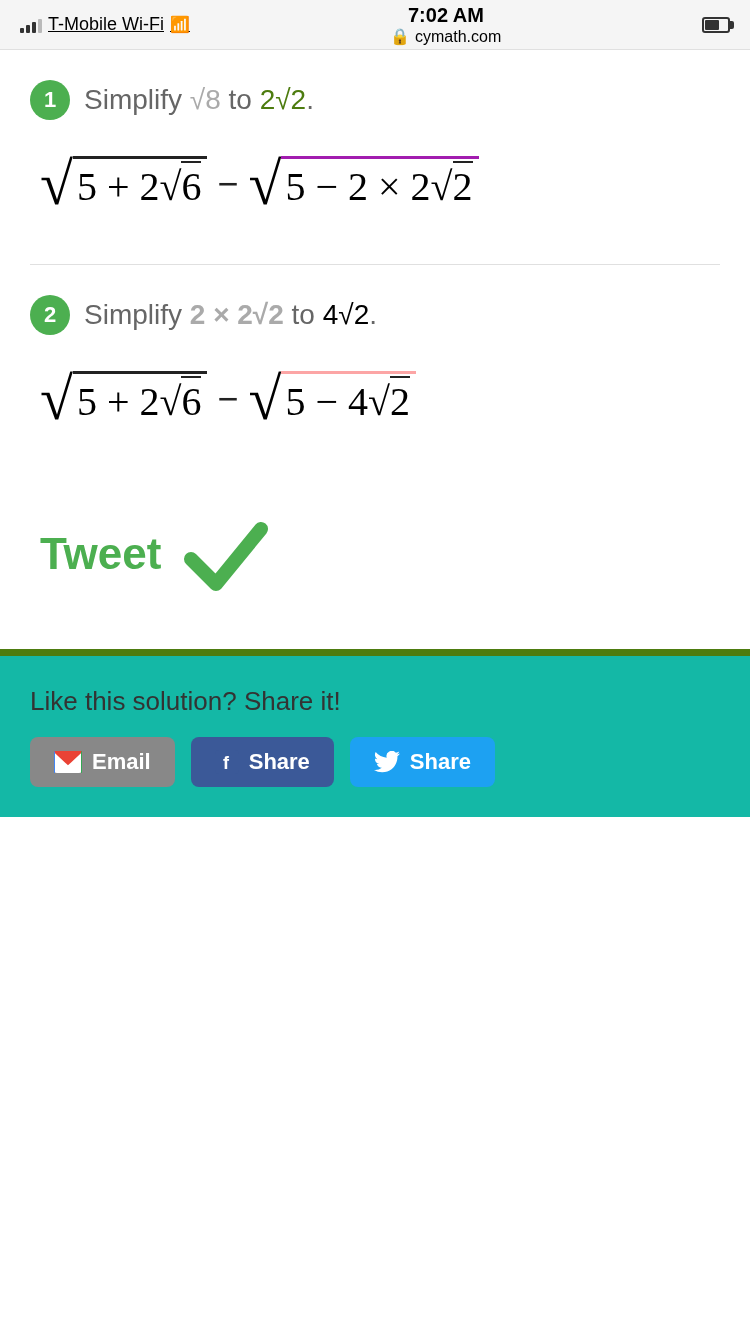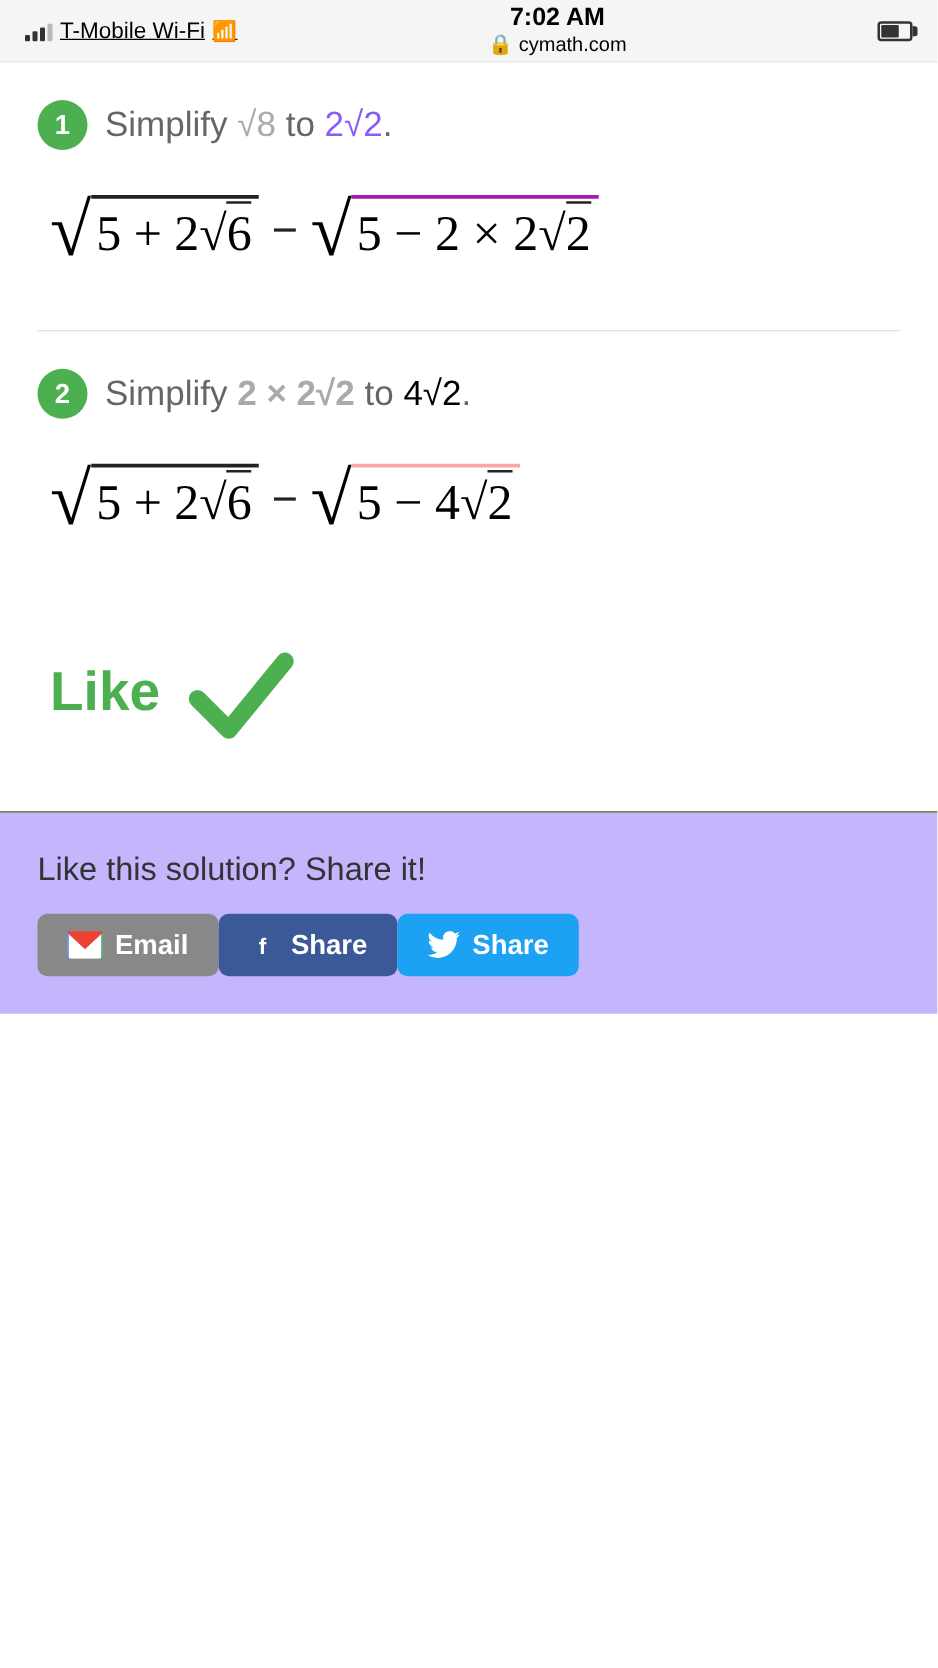--- a/index.html
+++ b/index.html
@@ -147,34 +147,35 @@
     }
 
     .done-text {
       font-size: 44px;
       font-weight: 700;
       color: #4caf50;
     }
 
     
     .share-section {
-      background: #c4b5fd;
-      border-top: 1px solid #4d7c0f;
+      background: #14b8a6;
+      border-top: 7px solid #4d7c0f;
       padding: 30px 30px 30px 30px;
     }
 
     .share-title {
       font-size: 26px;
       color: #333;
       margin-bottom: 20px;
       font-weight: 400;
     }
 
     .share-buttons {
       display: flex;
+      gap: 16px;
     }
 
     .share-btn {
       display: flex;
       align-items: center;
       gap: 10px;
       padding: 12px 24px;
       border-radius: 8px;
       border: none;
       font-size: 22px;
@@ -232,21 +233,21 @@
 </div>
 
 <div class="content">
 
   <div class="step">
     <div class="step-header">
       <div class="step-number">
         <span>1</span>
       </div>
       <div class="step-description">
-        Simplify <span style="color:#aaa;">√8</span> to <span style="color:#8b5cf6;">2√2</span>.
+        Simplify <span style="color:#aaa;">√8</span> to <span style="color:#4d7c0f;">2√2</span>.
       </div>
     </div>
 
     <div class="math-line">
 
       <span style="font-size:60px; font-family:'Times New Roman',serif; line-height:1; vertical-align:middle;">√</span>
       <span style="border-top:3px solid #222; padding: 4px 6px 2px 4px; font-size:40px; font-family:'Times New Roman',serif; display:inline-block; vertical-align:middle;">5 + 2√<span style="border-top:2px solid #222; padding-top:1px;">6</span></span>
 
       <span class="math-op">−</span>
 
@@ -273,21 +274,21 @@
       <span style="border-top:3px solid #222; padding: 4px 6px 2px 4px; font-size:40px; font-family:'Times New Roman',serif; display:inline-block; vertical-align:middle;">5 + 2√<span style="border-top:2px solid #222; padding-top:1px;">6</span></span>
 
       <span class="math-op">−</span>
 
       <span style="font-size:60px; font-family:'Times New Roman',serif; line-height:1; vertical-align:middle;">√</span>
       <span style="border-top:3px solid #fca5a5; padding: 4px 6px 2px 4px; font-size:40px; font-family:'Times New Roman',serif; display:inline-block; vertical-align:middle;">5 − 4√<span style="border-top:2px solid #222; padding-top:1px;">2</span></span>
     </div>
   </div>
 
   <div class="done-section">
-    <span class="done-text">Like</span>
+    <span class="done-text">Tweet</span>
 
     <svg width="90" height="90" viewBox="0 0 90 90">
       <polyline points="10,50 35,75 80,20" stroke="#4caf50" stroke-width="14" fill="none" stroke-linecap="round" stroke-linejoin="round"></polyline>
     </svg>
   </div>
 
 </div>
 
 <div class="share-section">
   <div class="share-title">Like this solution? Share it!</div>

